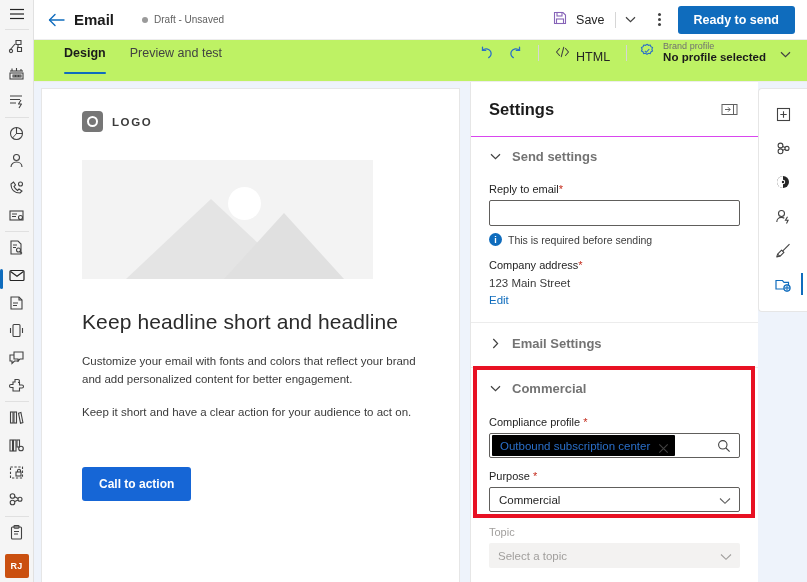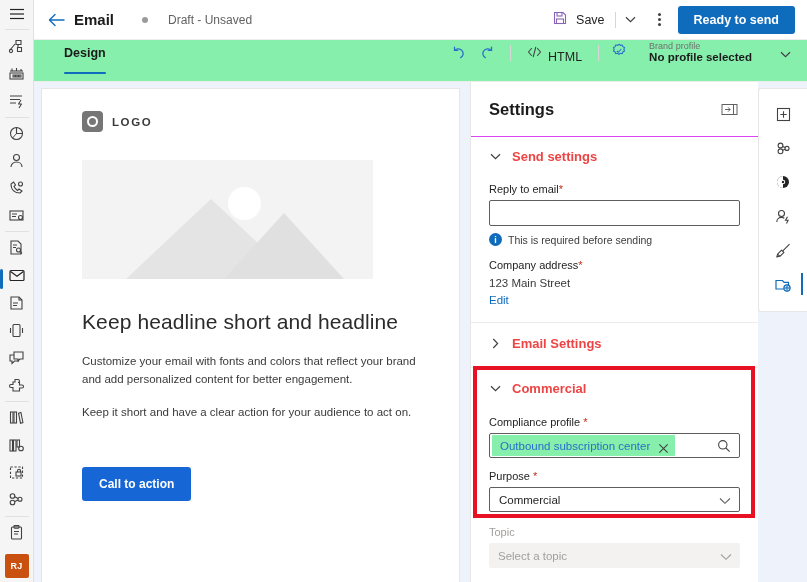--- a/index.html
+++ b/index.html
@@ -36,55 +36,55 @@
   
   .header {
     position:absolute; left:34px; top:0; width:773px; height:40px;
     background:#fff; border-bottom:1px solid #ededed;
     display:flex; align-items:center; padding:0 12px 0 8px;
   }
   .back-btn{ width:28px;height:28px;display:flex;align-items:center;justify-content:center;cursor:pointer;}
   .title { font-size:15px; font-weight:600; color:#1b1b1b; margin-left:4px;text-align:right; }
   .status { display:flex; align-items:center; gap:6px; margin-left:28px; }
   .dot { width:6px;height:6px;border-radius:50%; background:#9a9a9a; }
-  .status-text { font-size:12px; color:#616161;margin-left:14px; }
+  .status-text { font-size:10px; color:#616161; }
   .hdr-right{ margin-left:auto; display:flex; align-items:center; gap:0; }
   .save-group{ display:flex; align-items:center; gap:9px; padding:3px 4px; cursor:pointer;}
   .save-label{ font-size:12.5px; color:#242424; }
   .vsep{ width:1px; height:16px; background:#d6d6d6; margin:0 6px; }
   .chev-btn{ width:18px;height:22px;display:flex;align-items:center;justify-content:center;cursor:pointer;}
   .kebab{ width:24px;height:24px;display:flex;align-items:center;justify-content:center;cursor:pointer; margin:0 6px 0 8px;}
   .kebab i{ display:block; width:3px;height:3px;border-radius:50%; background:#424242; box-shadow:0 -5px 0 #424242, 0 5px 0 #424242;}
   .primary-btn{
     background:#0f6cbd; color:#fff; font-size:12.5px; font-weight:600;
     border:none; border-radius:3px; padding:7px 16px; cursor:pointer;
     font-family:"Liberation Sans", sans-serif;
   }
 
   
   .toolbar{
     position:absolute; left:34px; top:40px; width:773px; height:42px;
-    background:#86efac; border-bottom:1px solid #ededed;
+    background:#bef264; border-bottom:1px solid #ededed;
     display:flex; align-items:center; padding:0 12px 16px 20px;justify-content:flex-end;
   }
   .tabs{ display:flex; align-items:stretch; height:42px; gap:4px; }
   .tab{
     display:flex; align-items:center; padding:0 10px; font-size:12.5px;
     color:#424242; cursor:pointer; position:relative;
   }
   .tab.active{ color:#1b1b1b; font-weight:600; }
   .tab.active::after{
     content:""; position:absolute; left:10px; right:10px; bottom:0; height:2px;
     background:#0f6cbd; border-radius:2px;
   }
   .tb-right{ margin-left:auto; display:flex; align-items:center; gap:2px; }
   .icon-btn{ width:28px;height:28px;display:flex;align-items:center;justify-content:center;cursor:pointer;border-radius:3px;}
   .html-btn{ display:flex; align-items:center; gap:6px; padding:4px 8px; cursor:pointer; }
   .html-label{ font-size:12.5px; color:#242424;margin-top:8px; }
-  .brand-btn{ display:flex; align-items:center; gap:22px; padding:2px 4px; cursor:pointer; }
+  .brand-btn{ display:flex; align-items:center; gap:8px; padding:2px 4px; cursor:pointer; }
   .brand-txt{ display:flex; flex-direction:column; line-height:1.15; }
   .brand-cap{ font-size:9px; color:#707070; }
   .brand-val{ font-size:11.5px; color:#1b1b1b; font-weight:600; }
 
   
   .canvas{
     position:absolute; left:34px; top:82px; width:433px; height:500px;
     background:#eef3fb; padding:6px 0 0 7px; overflow:hidden;
   }
   .email-card{
@@ -129,21 +129,21 @@
   }
   .settings-hd{
     height:55px; display:flex; align-items:center; padding:0 18px;
     border-bottom:1px solid #d946ef;
   }
   .settings-hd h2{ font-size:16.5px; font-weight:600; color:#1b1b1b; }
   .expand-btn{ margin-left:auto; width:22px;height:18px;display:flex;align-items:center;justify-content:center;cursor:pointer;}
   .sect{ padding:0 18px; }
   .sect-hd{
     display:flex; align-items:center; gap:11px; height:38px; cursor:pointer;
-    font-size:13px; font-weight:600; color:#ef4444;
+    font-size:13px; font-weight:600; color:#737373;
   }
   .sect-hd .cv{ width:12px; display:flex; align-items:center; justify-content:center; }
   .divider{ height:1px; background:#ececec; margin:4px 0 0 0; }
   .fld-label{ font-size:11px; color:#242424; margin-top:8px; }
   .req{ color:#c42b1c; }
   .txtbox{
     margin-top:5px; height:26px; border:1px solid #605e5c; background:#fff; border-radius:2px;
   }
   .hint{ display:flex; align-items:center; gap:6px; margin-top:7px; }
   .hint-ico{
@@ -153,21 +153,21 @@
   .hint-txt{ font-size:10.5px; color:#3b3b3b; }
   .val-txt{ font-size:11.5px; color:#3b3b3b; margin-top:6px; }
   .link{ font-size:11.5px; color:#0f6cbd; margin-top:5px; cursor:pointer; display:inline-block; }
 
   
   .picker{
     margin-top:5px; height:25px; border:1px solid #605e5c; background:#fff; border-radius:2px;
     display:flex; align-items:center; padding:0 2px 0 0;
   }
   .chip{
-    display:flex; align-items:center; gap:8px; background:#86efac; height:21px;
+    display:flex; align-items:center; gap:8px; background:#000000; height:21px;
     padding:0 6px 0 8px; margin:0 0 0 2px; border-radius:1px;
   }
   .chip-txt{ font-size:11.5px; color:#2a6fc9; white-space:nowrap; }
   .chip-x{ width:11px;height:11px; cursor:pointer; }
   .picker-search{ margin-left:auto; width:26px; display:flex; align-items:center; justify-content:center; cursor:pointer;}
   .dd{
     margin-top:5px; height:25px; border:1px solid #605e5c; background:#fff; border-radius:2px;
     display:flex; align-items:center; padding:0 8px 0 9px; cursor:pointer;
   }
   .dd-val{ font-size:11.5px; color:#242424; }
@@ -381,20 +381,23 @@
           <i></i>
         </div>
       <button class="primary-btn">Ready to send</button>
     </div>
   </div>
 
   <div class="toolbar">
     <div class="tabs">
       <div class="tab active">
         <span>Design</span>
+      </div>
+      <div class="tab">
+        <span>Preview and test</span>
       </div>
     </div>
 
     <div class="tb-right">
       <div class="icon-btn">
         <svg width="16" height="14" viewBox="0 0 16 14" fill="none" stroke="#2a6fc9" stroke-width="1.3" stroke-linecap="round">
             <path d="M4.5 4.2C7 2 11 2.6 12.5 5.3c1.3 2.3.5 5-1.8 6.3"></path>
             <path d="M4.5 1.2v3.2h3.2"></path>
           </svg>
       </div>

